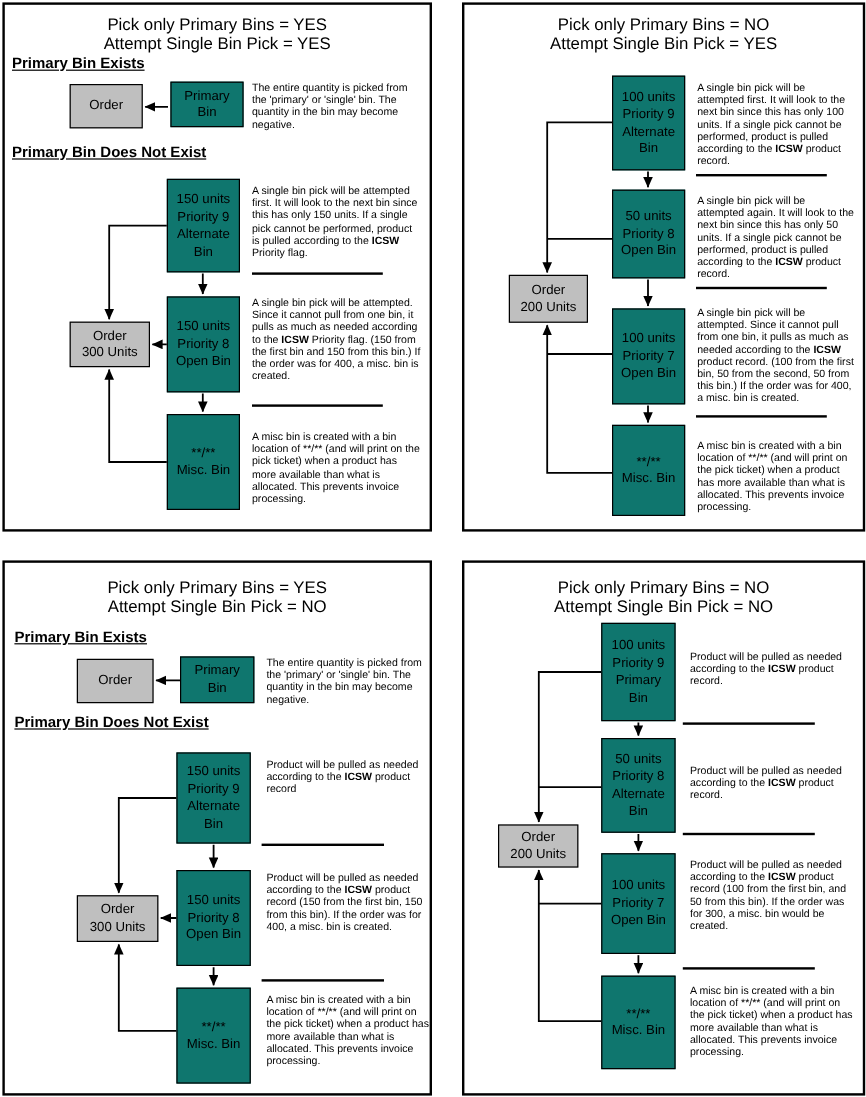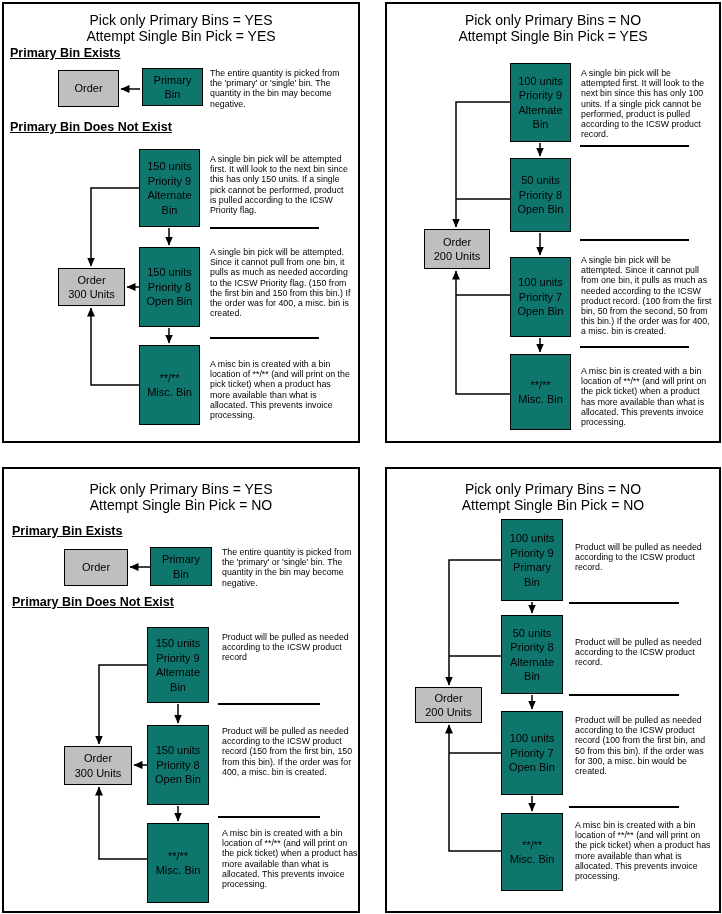--- a/index.html
+++ b/index.html
@@ -14,21 +14,21 @@
 
   .ptitle { position:absolute; left:0; right:0; text-align:center; font-size:14px; line-height:16px; }
   .pheading { position:absolute; font-size:12.5px; font-weight:bold; text-decoration:underline; white-space:nowrap; }
 
   .fbox { position:absolute; border:1.5px solid #000; background:#0f766e;
           display:flex; align-items:center; justify-content:center;
           text-align:center; font-size:11px; line-height:14.5px; white-space:pre-line; }
   .fbox.gray { background:#bfbfbf; }
 
   .desc { position:absolute; font-size:8.8px; line-height:10.2px; }
-  .desc b { font-weight:normal; }
+  .desc b { font-weight:bold; }
 
   .sep { position:absolute; height:0; border-top:2px solid #000; }
 
   .connectors { position:absolute; left:0; top:0; pointer-events:none; }
   .connectors line, .connectors polyline { stroke:#000; stroke-width:1.5; fill:none; }
 </style>
 </head>
 <body>
 
 <svg width="0" height="0" style="position:absolute">
@@ -85,20 +85,21 @@
   </div>
   <div class="fbox" style="left:123px;top:59px;width:61px;height:79px">100 units
 Priority 9
 Alternate
 Bin</div>
   <div class="desc" style="left:194px;top:64px;width:131px">A single bin pick will be attempted first. It will look to the next bin since this has only 100 units. If a single pick cannot be performed, product is pulled according to the <b>ICSW</b> product record.</div>
   <div class="sep" style="left:193px;top:141px;width:109px"></div>
   <div class="fbox" style="left:123px;top:154px;width:61px;height:74px">50 units
 Priority 8
 Open Bin</div>
+  <div class="desc" style="left:194px;top:158px;width:131px">A single bin pick will be attempted again. It will look to the next bin since this has only 50 units. If a single pick cannot be performed, product is pulled according to the <b>ICSW</b> product record.</div>
   <div class="sep" style="left:193px;top:235px;width:109px"></div>
   <div class="fbox gray" style="left:37px;top:225px;width:66px;height:40px">Order
 200 Units</div>
   <div class="fbox" style="left:123px;top:253px;width:61px;height:80px">100 units
 Priority 7
 Open Bin</div>
   <div class="desc" style="left:194px;top:251px;width:133px">A single bin pick will be attempted. Since it cannot pull from one bin, it pulls as much as needed according to the <b>ICSW</b> product record. (100 from the first bin, 50 from the second, 50 from this bin.) If the order was for 400, a misc. bin is created.</div>
   <div class="sep" style="left:193px;top:342px;width:109px"></div>
   <div class="fbox" style="left:123px;top:350px;width:61px;height:76px">**/**
 Misc. Bin</div>

